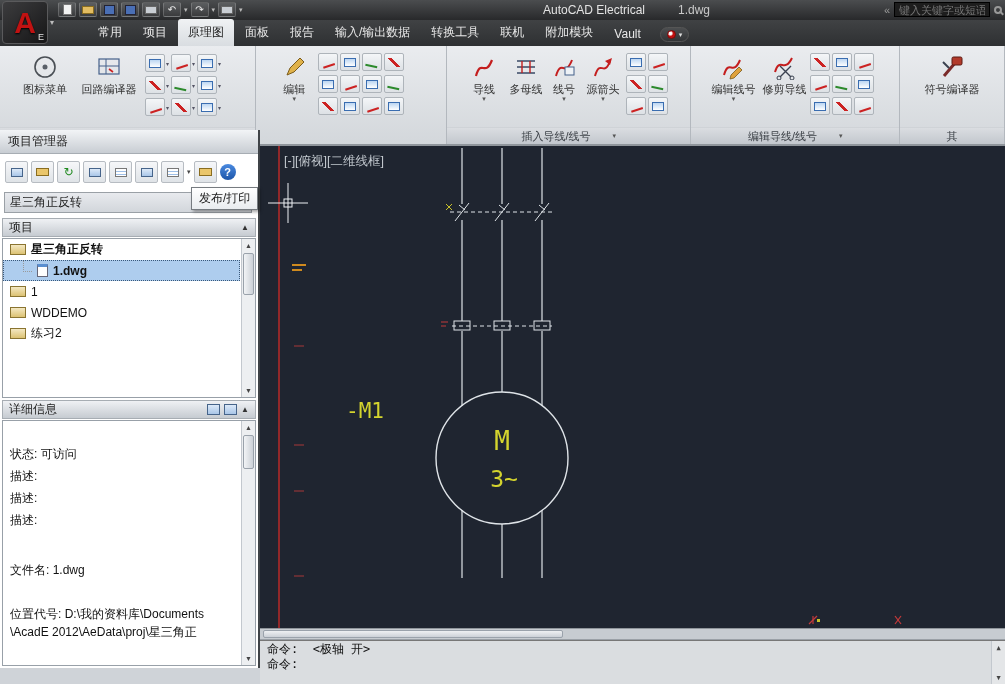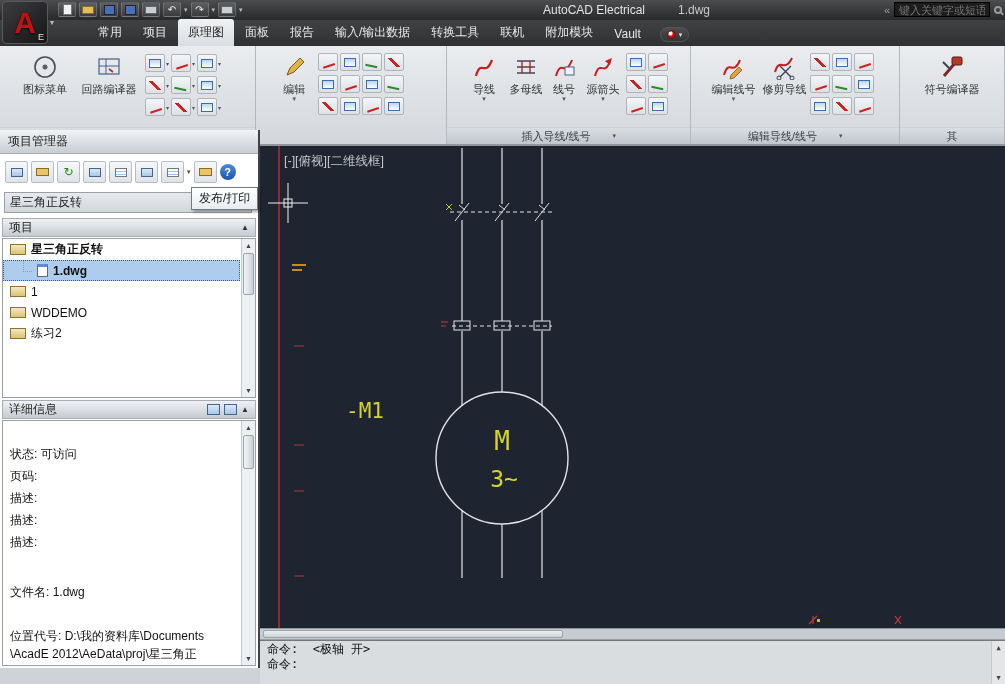--- a/index.html
+++ b/index.html
@@ -577,21 +577,20 @@
       <span>详细信息</span>
       <span class="grow"></span>
       <span class="winico"></span>
       <span class="winico"></span>
       <span class="c">▲</span>
     </div>
 
     <div class="details">
       <div class="rows">
         <p>状态: 可访问</p>
-        <p>页码:</p>
         <p>描述:</p>
         <p>描述:</p>
         <p>描述:</p>
         <p class="gap1">文件名: 1.dwg</p>
         <p class="gap2">位置代号: D:\我的资料库\Documents</p>
         <p class="cont">\AcadE 2012\AeData\proj\星三角正</p>
       </div>
       <div class="vsb">
         <div class="ar">▲</div>
         <div class="thumb" style="height:34px"></div>

